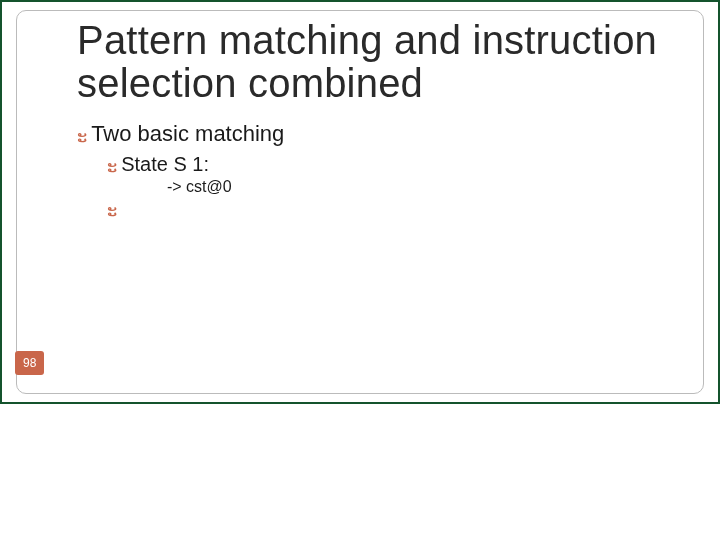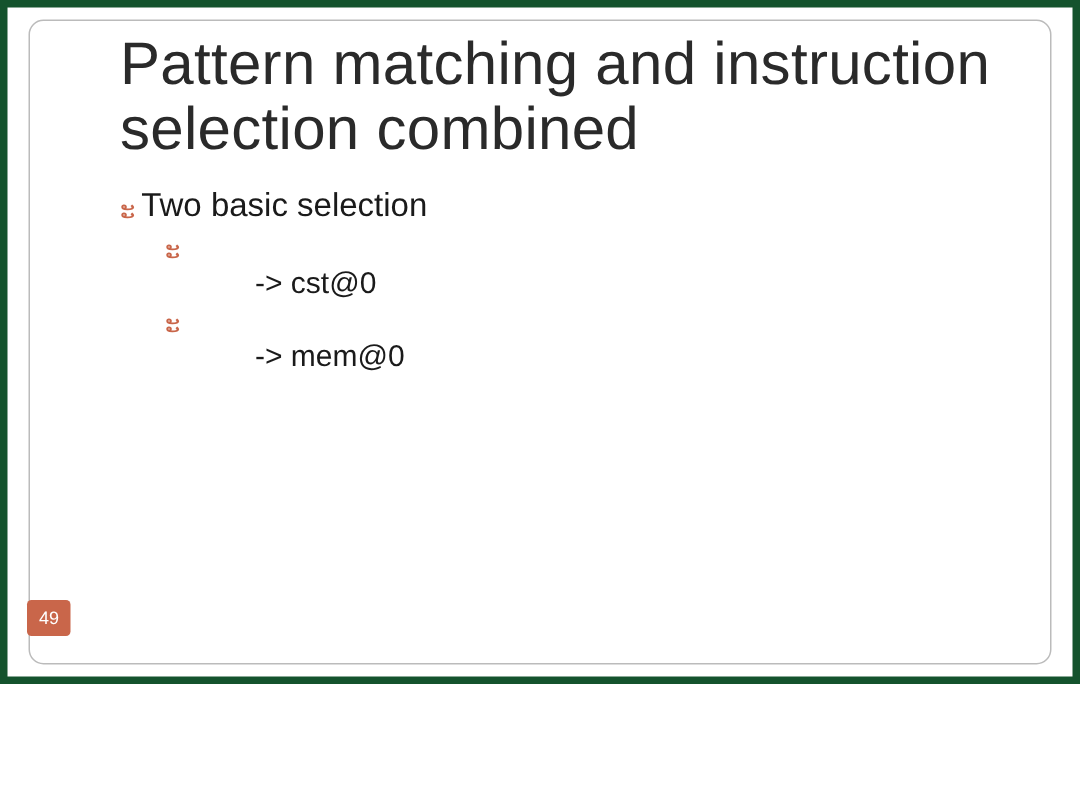--- a/index.html
+++ b/index.html
@@ -1,22 +1,22 @@
 <!DOCTYPE html>
 <html><head>
 <meta charset="utf-8">
 <style>
   * { margin: 0; padding: 0; box-sizing: border-box; }
   html, body { width: 720px; height: 540px; background: #fff; font-family: Arial, Helvetica, sans-serif; }
   .slide {
     width: 720px;
-    height: 456px;
+    height: 404px;
     position: relative;
     background: #ffffff;
-    border: 5px solid #14532d;
+    border: 2px solid #14532d;
   }
   .slide-inner {
     position: absolute;
     left: 14px;
     top: 8px;
     right: 14px;
     bottom: 8px;
     border: 1px solid #bbb;
     border-radius: 10px;
     padding: 0;
@@ -41,21 +41,21 @@
     display: flex;
     align-items: baseline;
   }
   .lvl2 {
     font-size: 20px;
     margin: 4px 0 2px 30px;
     display: flex;
     align-items: baseline;
   }
   .lvl3 {
-    font-size: 20px;
+    font-size: 16px;
     margin: 2px 0 2px 90px;
   }
   .bullet-scribble {
     color: #c9664a;
     font-family: "Segoe Script", "Brush Script MT", cursive;
     font-size: 16px;
     margin-right: 4px;
     position: relative;
     top: 1px;
   }
@@ -76,31 +76,31 @@
 
 <div class="slide">
   <div class="slide-inner">
 
     <h1 class="title">Pattern matching and instruction selection combined</h1>
 
     <div class="body">
 
       <div class="lvl1">
         <span class="bullet-scribble">ະ</span>
-        <span>Two basic selection</span>
+        <span>Two basic matching</span>
       </div>
 
       <div class="lvl2">
         <span class="bullet-scribble">ະ</span>
+        <span>State S 1:</span>
       </div>
       <div class="lvl3">-&gt; cst@0</div>
 
       <div class="lvl2">
         <span class="bullet-scribble">ະ</span>
       </div>
-      <div class="lvl3">-&gt; mem@0</div>
 
     </div>
 
-    <div class="page-badge">49</div>
+    <div class="page-badge">98</div>
 
   </div>
 </div>
 
 </body></html>

